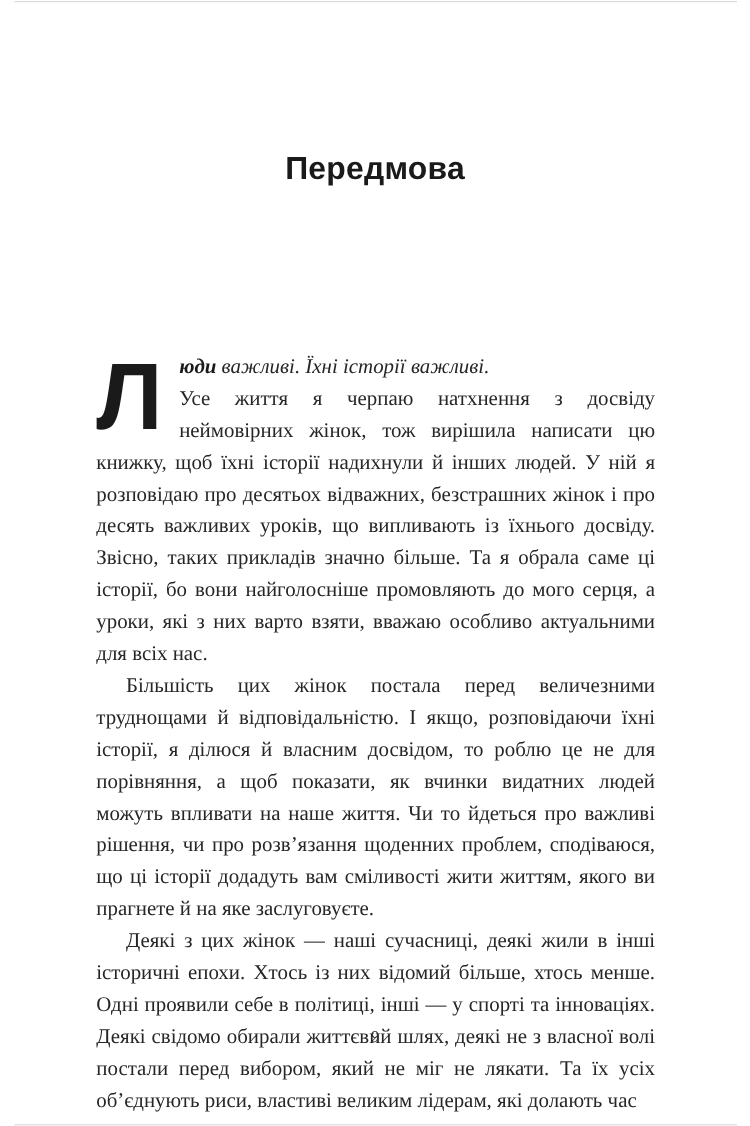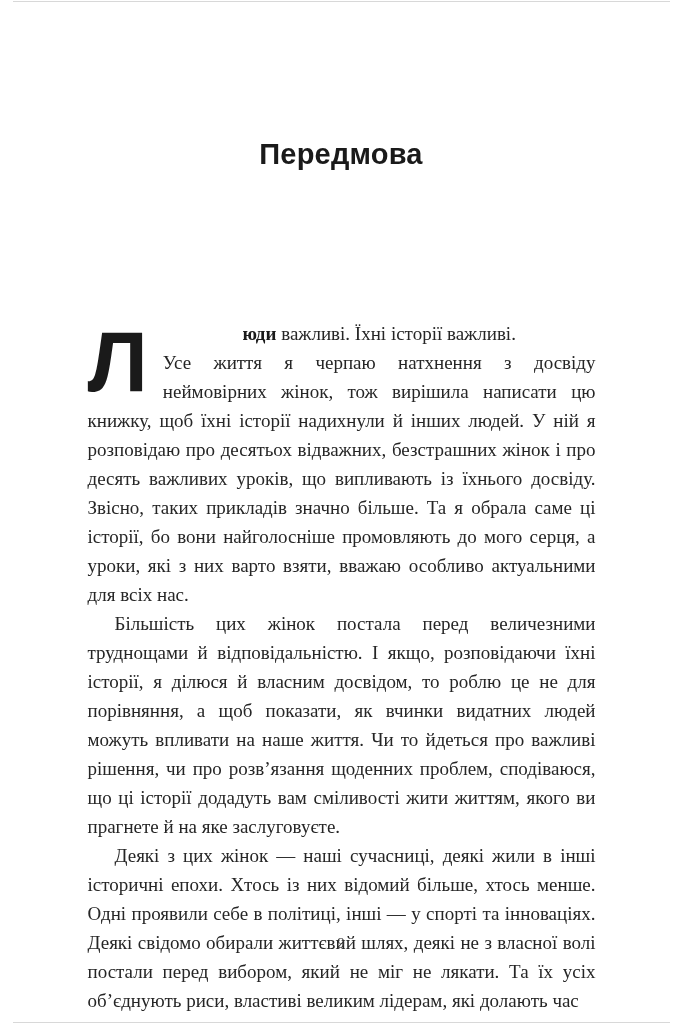--- a/index.html
+++ b/index.html
@@ -55,21 +55,22 @@
     padding-top: 6px;
     margin-right: 15px;
     margin-bottom: -6px;
     color: #1a1a1a;
   }
 
   .text-block p {
     margin: 0;
   }
   p.lead-line {
-    text-align: center;
+    text-align: left;
+    font-style: italic;
   }
   .lead-bold {
     font-weight: 700;
     color: #1a1a1a;
   }
   p.indent {
     text-indent: 27px;
   }
 
   .page-number {

